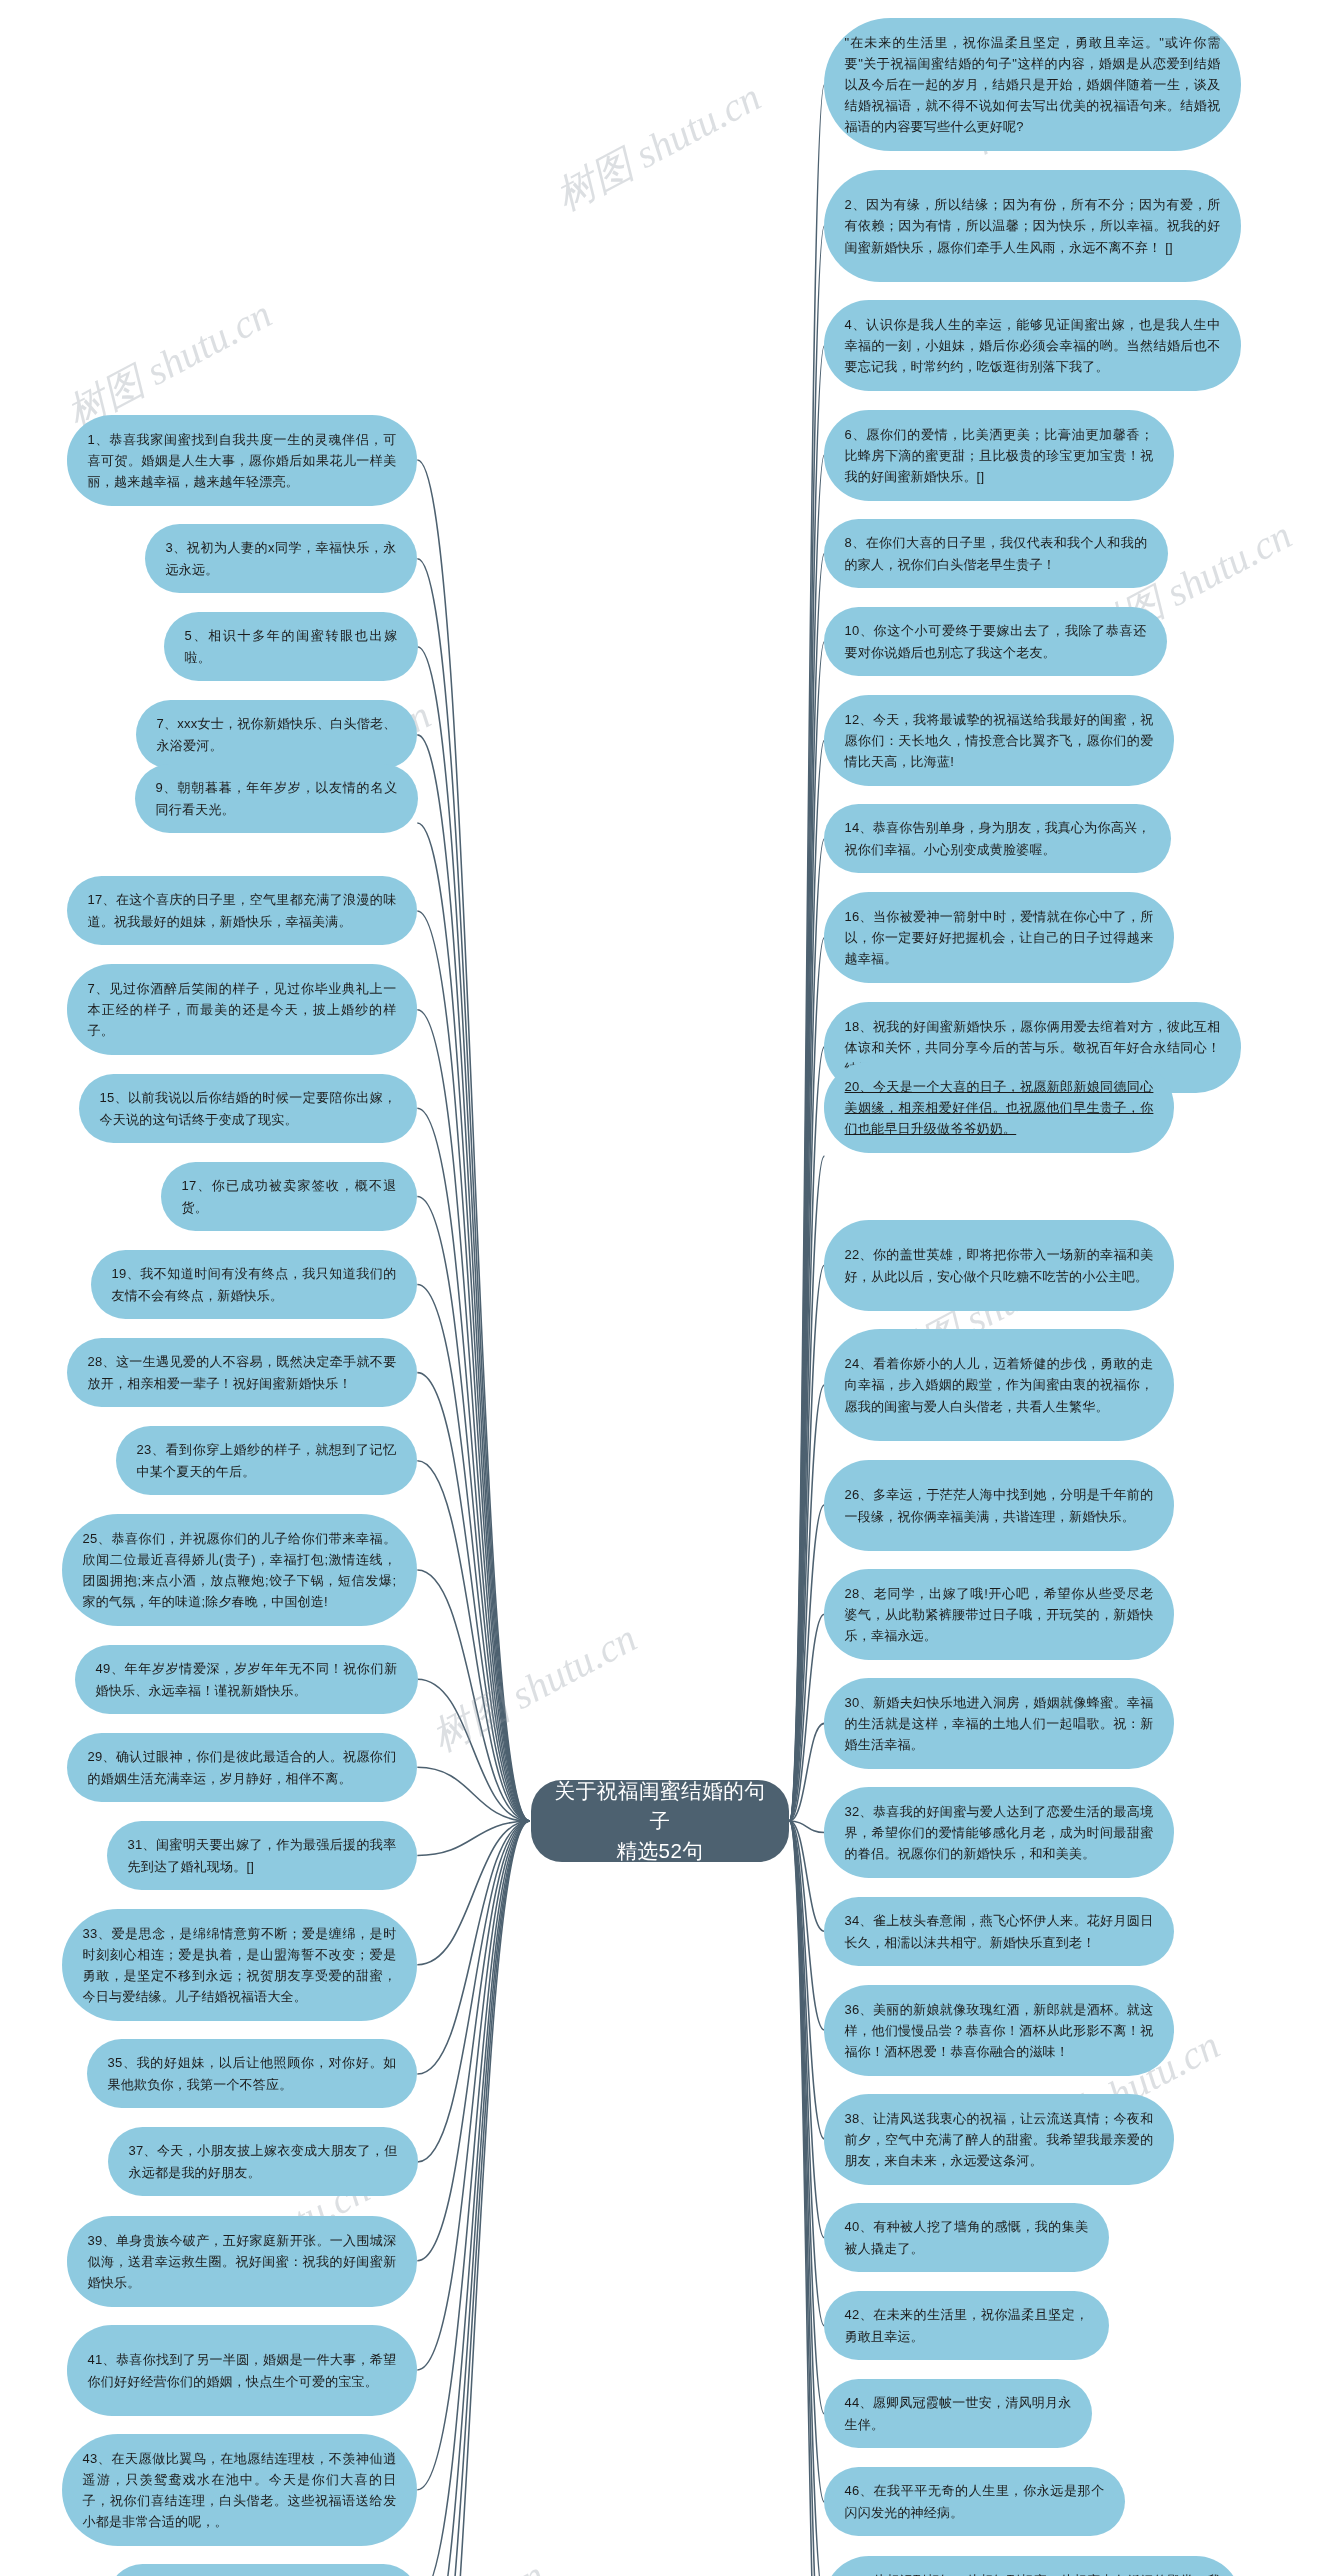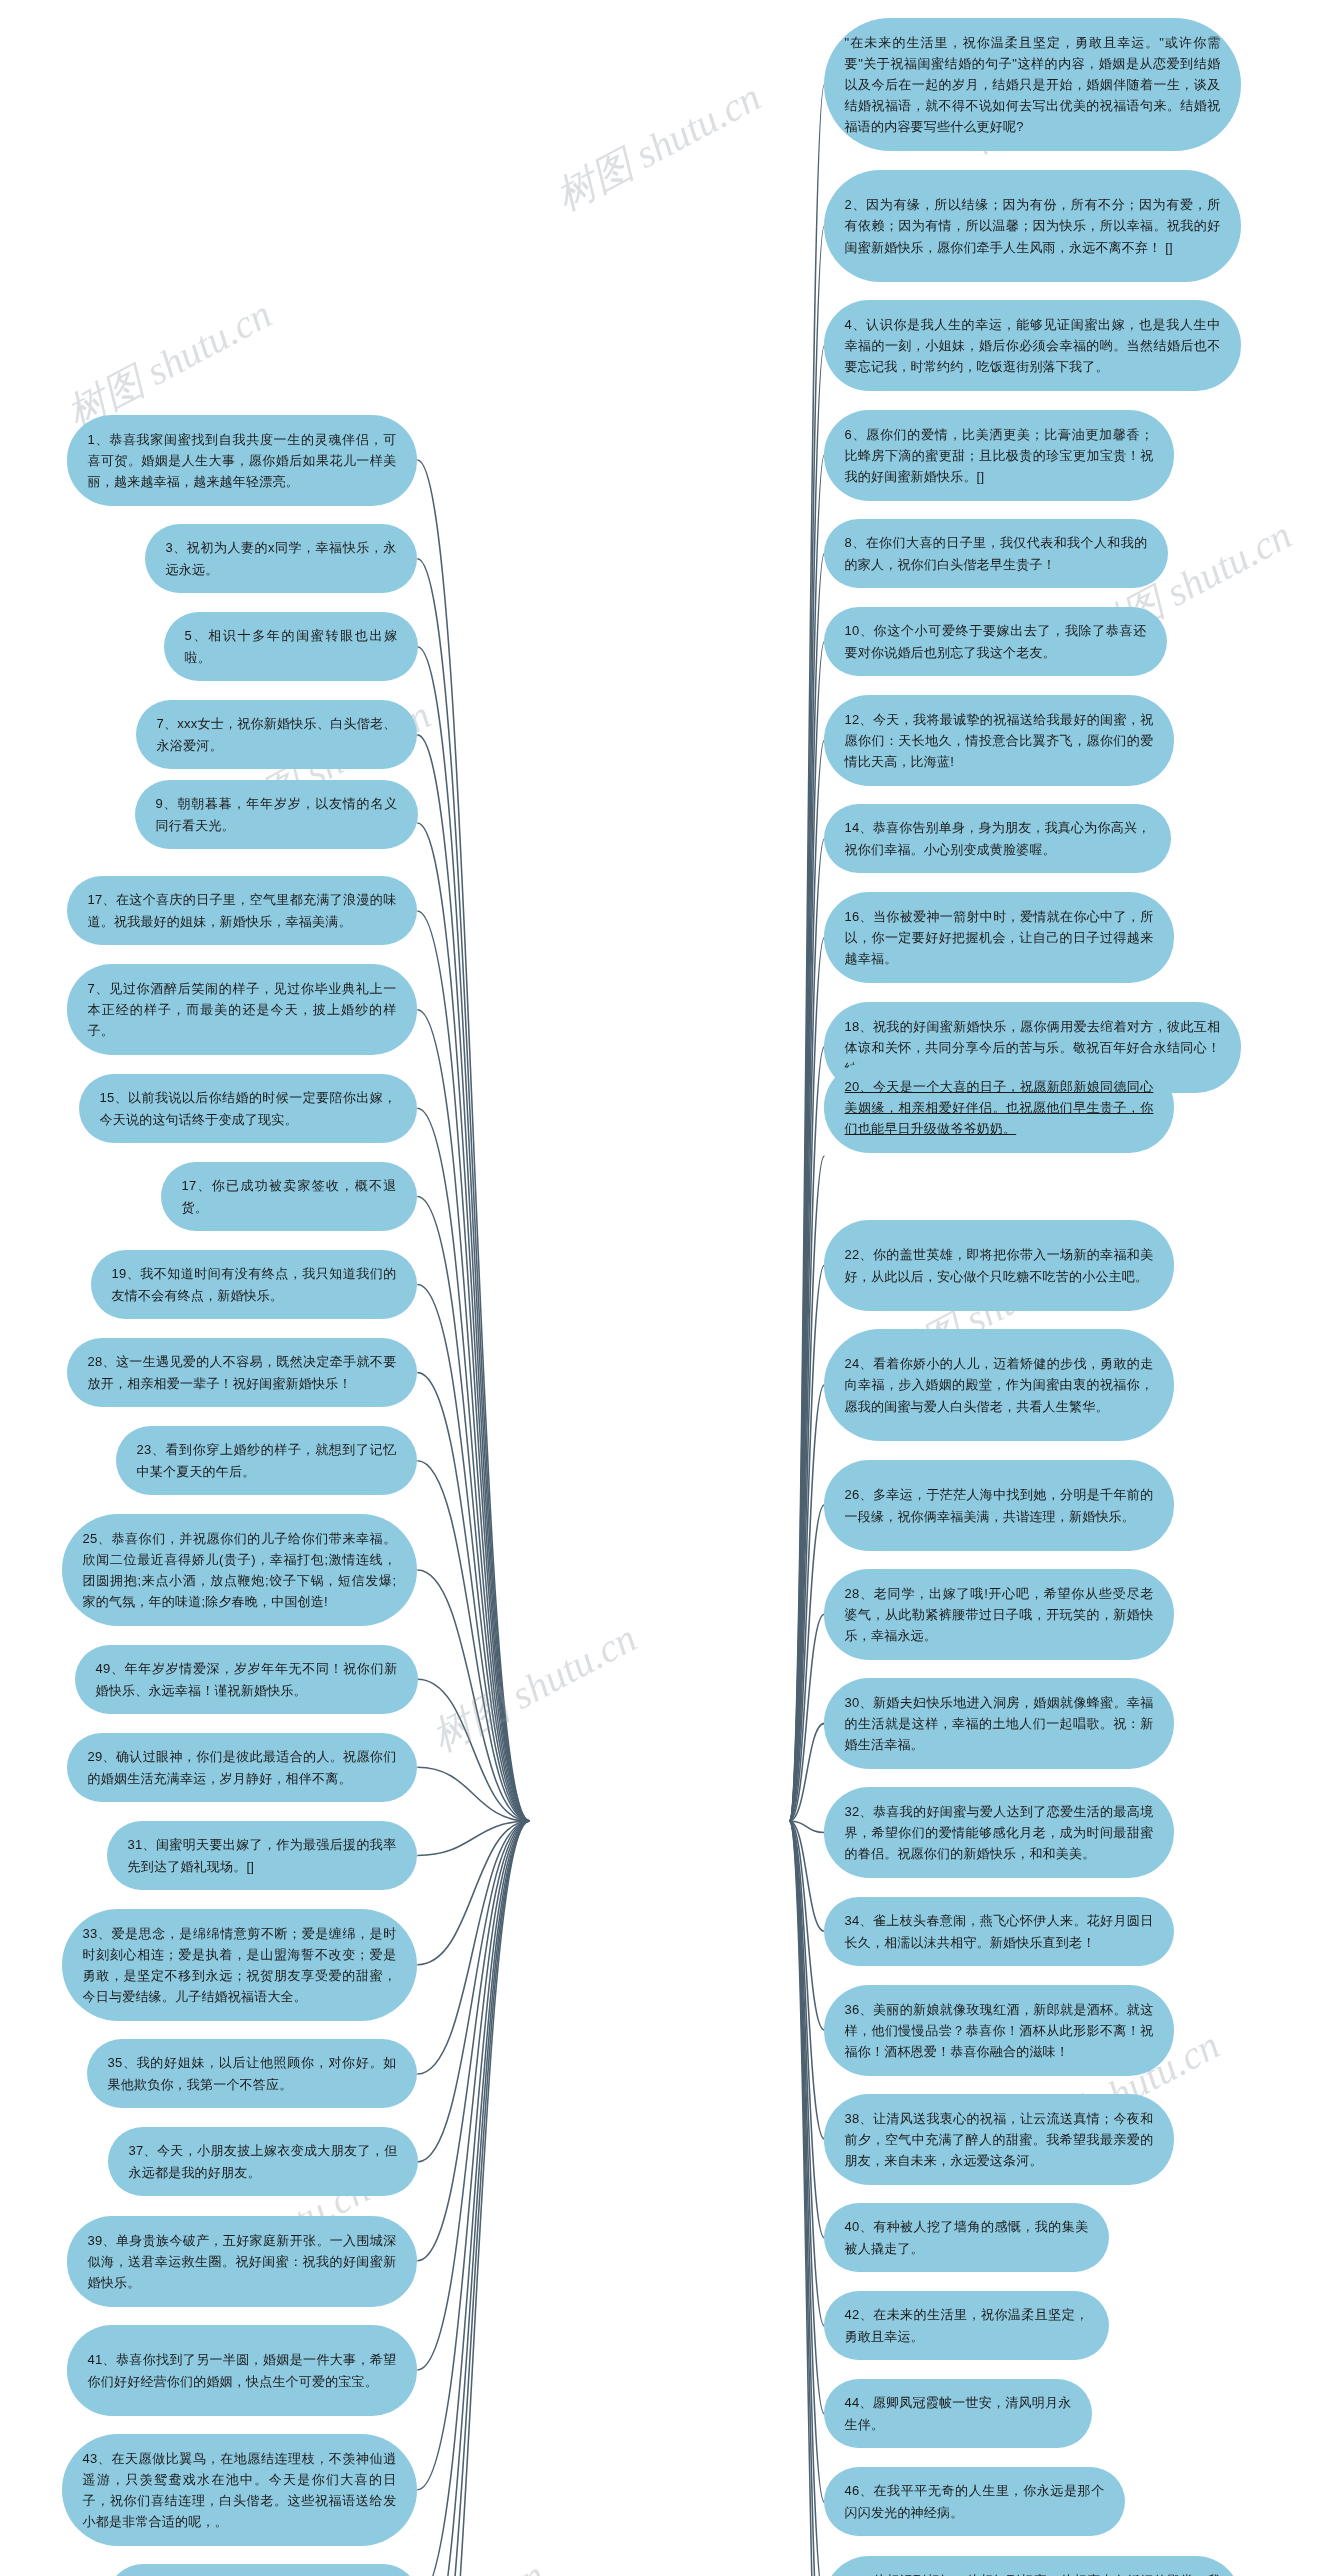--- a/index.html
+++ b/index.html
@@ -128,35 +128,41 @@
       <div class="wm" style="left: 958px; top: 118px;">树图 shutu.cn</div>
       <div class="wm" style="left: 216px; top: 793px;">树图 shutu.cn</div>
       <div class="wm" style="left: 1077px; top: 613px;">树图 shutu.cn</div>
       <div class="wm" style="left: 422px; top: 1716px;">树图 shutu.cn</div>
       <div class="wm" style="left: 876px; top: 1340px;">树图 shutu.cn</div>
       <div class="wm" style="left: 155px; top: 2267px;">树图 shutu.cn</div>
       <div class="wm" style="left: 1005px; top: 2123px;">树图 shutu.cn</div>
       <div class="wm" style="left: 330px; top: 2653px;">树图 shutu.cn</div>
     </div>
 
+  <div class="center-node" style="left:531px;top:1780px;width:258px;height:82px;">
+    <div>
+      <div>关于祝福闺蜜结婚的句子</div>
+      <div>精选52句</div>
+    </div>
+  </div>
 
   <div id="left-col">
       <div class="node" style="width: 350px; min-height: 91px; left: 67px; top: 415px; border-radius: 45px;">
         <span>1、恭喜我家闺蜜找到自我共度一生的灵魂伴侣，可喜可贺。婚姻是人生大事，愿你婚后如果花儿一样美丽，越来越幸福，越来越年轻漂亮。</span>
       </div>
       <div class="node" style="width: 272px; min-height: 69px; left: 145px; top: 524px; border-radius: 35px;">
         <span>3、祝初为人妻的x同学，幸福快乐，永远永远。</span>
       </div>
       <div class="node" style="width: 254px; min-height: 69px; left: 164px; top: 612px; border-radius: 35px;">
         <span>5、相识十多年的闺蜜转眼也出嫁啦。</span>
       </div>
       <div class="node" style="width: 281px; min-height: 69px; left: 136px; top: 700px; border-radius: 35px;">
         <span>7、xxx女士，祝你新婚快乐、白头偕老、永浴爱河。</span>
       </div>
-      <div class="node" style="width: 283px; min-height: 69px; left: 135px; top: 780px; border-radius: 35px;">
+      <div class="node" style="width: 283px; min-height: 69px; left: 135px; top: 764px; border-radius: 35px;">
         <span>9、朝朝暮暮，年年岁岁，以友情的名义同行看天光。</span>
       </div>
       <div class="node" style="width: 350px; min-height: 69px; left: 67px; top: 876px; border-radius: 35px;">
         <span>17、在这个喜庆的日子里，空气里都充满了浪漫的味道。祝我最好的姐妹，新婚快乐，幸福美满。</span>
       </div>
       <div class="node" style="width: 350px; min-height: 91px; left: 67px; top: 964px; border-radius: 45px;">
         <span>7、见过你酒醉后笑闹的样子，见过你毕业典礼上一本正经的样子，而最美的还是今天，披上婚纱的样子。</span>
       </div>
       <div class="node" style="width: 338px; min-height: 69px; left: 79px; top: 1074px; border-radius: 35px;">
         <span>15、以前我说以后你结婚的时候一定要陪你出嫁，今天说的这句话终于变成了现实。</span>

